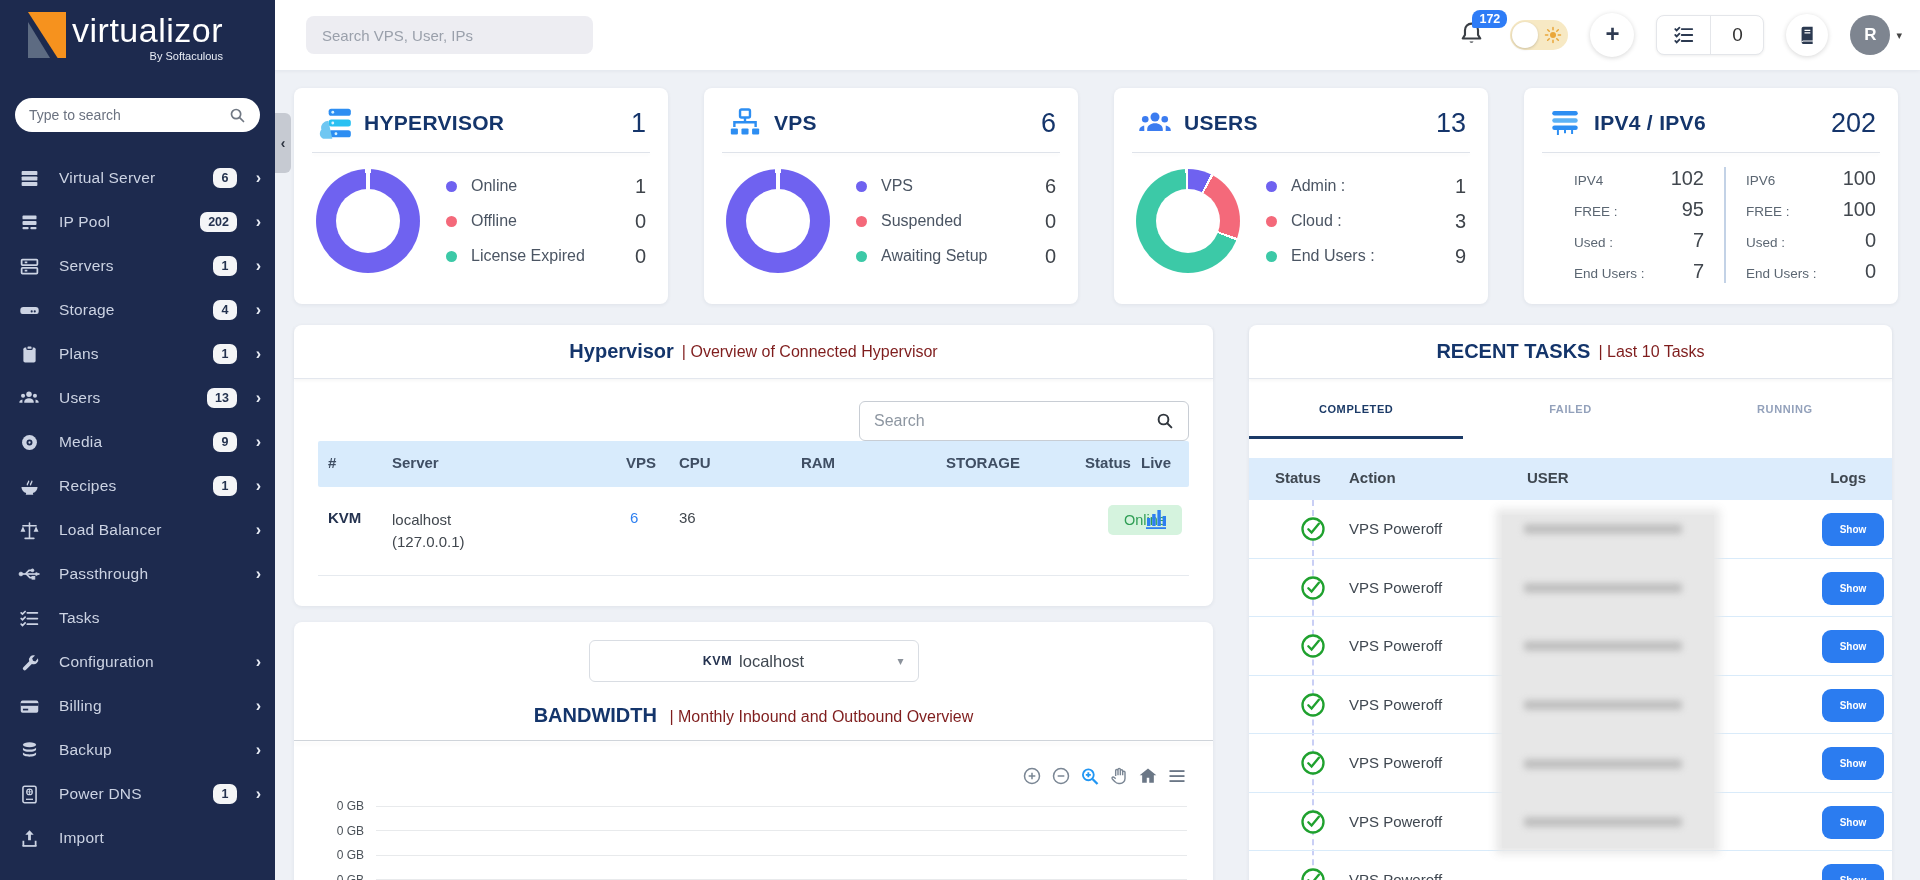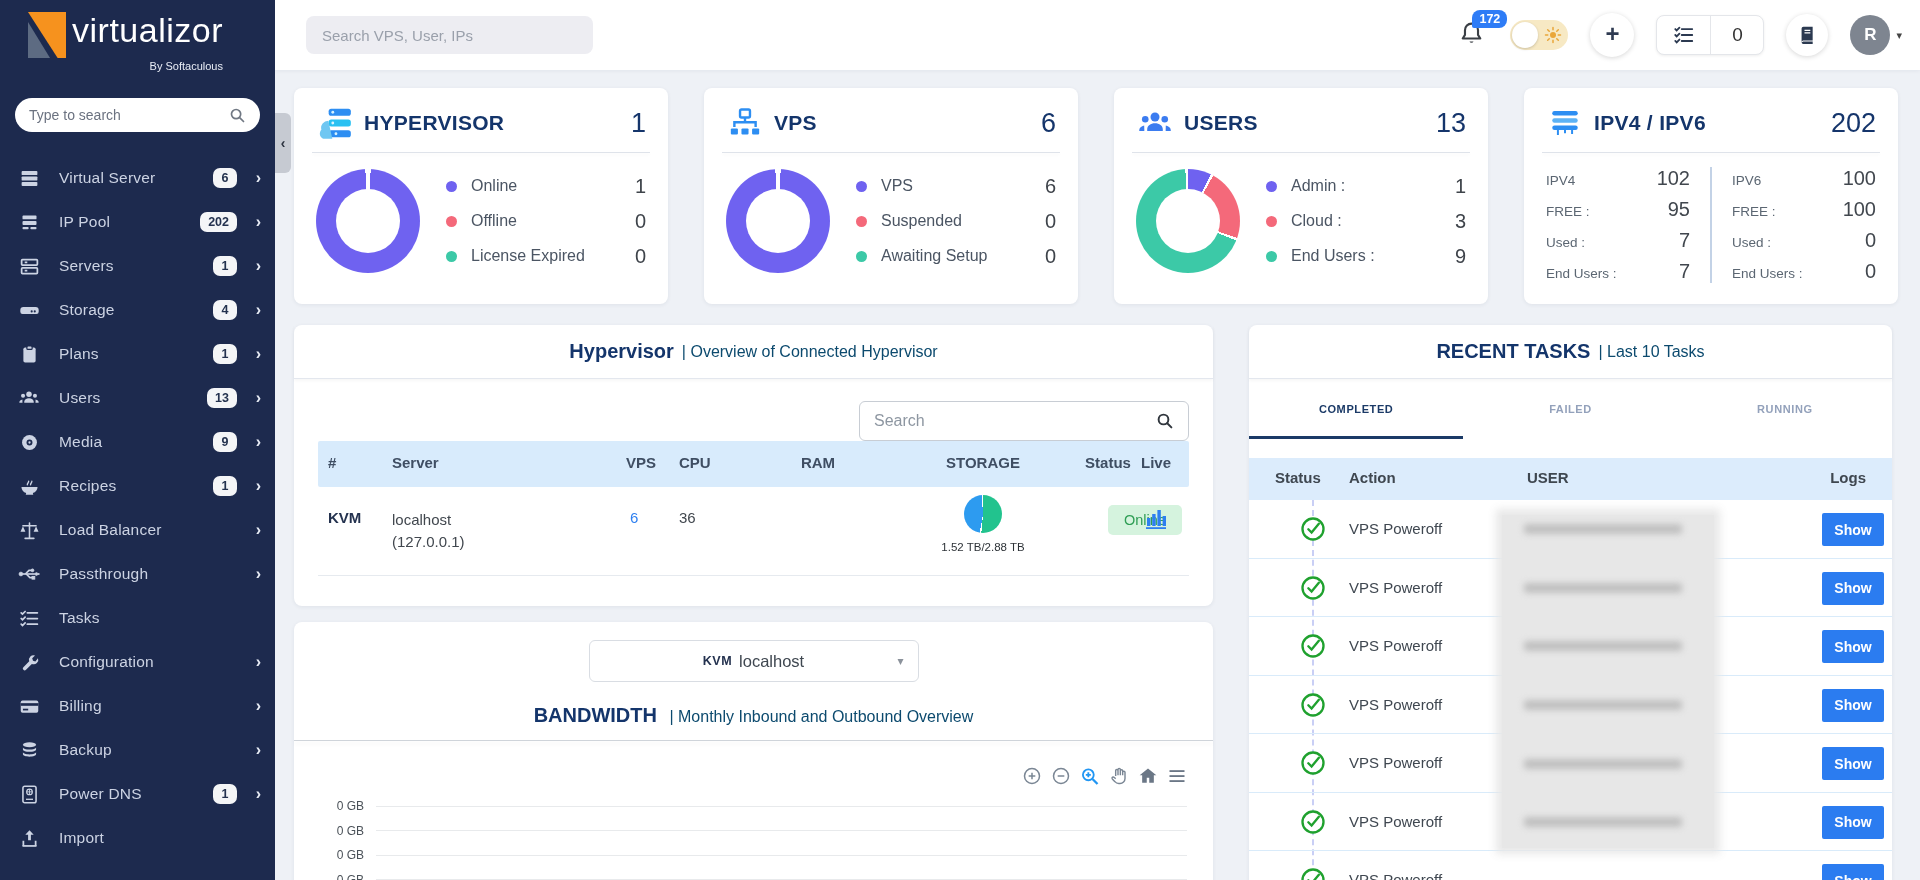--- a/index.html
+++ b/index.html
@@ -11,21 +11,21 @@
   .sidebar { position:absolute; left:0; top:0; width:275px; height:880px;
     background:#1d2a4e; overflow:hidden; z-index:5; }
   .logo-row { position:absolute; left:28px; top:12px; display:flex; align-items:flex-start; }
   .logo-mark { position:relative; width:38px; height:46px; margin-right:6px; }
   .logo-tri-orange { position:absolute; inset:0; background:#f6921e;
     clip-path:polygon(0 0, 100% 0, 100% 100%, 78% 100%); }
   .logo-tri-slate { position:absolute; inset:0; background:#5d6b82;
     clip-path:polygon(0 22%, 0 100%, 58% 100%); }
   .logo-texts { display:flex; flex-direction:column; align-items:flex-end; }
   .logo-title { color:#fff; font-size:34px; font-weight:500; letter-spacing:.5px; line-height:36px; }
-  .logo-sub { color:#e8ecf5; font-size:11px; margin-top:12px; }
+  .logo-sub { color:#e8ecf5; font-size:11px; margin-top:2px; }
   .side-search { position:absolute; left:15px; top:98px; width:245px; height:34px;
     background:#fff; border-radius:17px; display:flex; align-items:center; padding:0 14px; }
   .side-search input { border:none; outline:none; flex:1; font-size:14px; color:#394254;
     font-family:inherit; background:transparent; }
   .side-search input::placeholder { color:#6b7280; }
   .nav { position:absolute; left:0; top:156px; width:275px; }
   .nav-item { position:relative; height:44px; display:flex; align-items:center;
     padding:0 14px 0 18px; color:#ccd3e3; cursor:pointer; }
   .nav-item .icon { width:22px; height:22px; display:flex; align-items:center; justify-content:center; flex:none; }
   .nav-item .lbl { margin-left:19px; font-size:15.5px; letter-spacing:.2px; }
@@ -100,33 +100,33 @@
   .donut::after { content:""; position:absolute; inset:20px; background:#fff; border-radius:50%; }
   .donut-hyp, .donut-vps { background:conic-gradient(#fff 0 3deg,#6f62f0 3deg 357deg,#fff 357deg 360deg); }
   .donut-users { background:conic-gradient(#6f62f0 0 26deg,#fff 26deg 29deg,#f4697a 29deg 109deg,#fff 109deg 112deg,#3cc9a7 112deg 357deg,#fff 357deg 360deg); }
   .legend { flex:1; margin-left:26px; display:flex; flex-direction:column; gap:12px; }
   .leg-row { display:flex; align-items:center; }
   .leg-dot { width:11px; height:11px; border-radius:50%; flex:none; }
   .leg-lbl { margin-left:14px; font-size:16px; color:#4b5563; }
   .leg-val { margin-left:auto; font-size:20px; color:#3f444b; }
   .dot-purple { background:#6f62f0; } .dot-red { background:#f4697a; } .dot-teal { background:#3cc9a7; }
   
-  .ip-body { display:flex; padding:14px 22px 0 22px; }
+  .ip-body { display:flex; padding:14px 22px 0 22px;margin-left:28px; }
   .ip-col { flex:1; display:flex; flex-direction:column; gap:8px; }
   .ip-col + .ip-col { border-left:2px solid #c3d2e6; padding-left:20px; margin-left:20px; }
   .ip-row { display:flex; align-items:baseline; }
   .ip-lbl { font-size:13.5px; color:#5b6672; }
   .ip-val { margin-left:auto; font-size:20px; color:#41474e;text-align:center; }
 
   
   .hyp-panel { left:19px; top:255px; width:919px; height:281px; }
   .panel-head { height:54px; display:flex; align-items:center; justify-content:center;
     border-bottom:1px solid #e3e7ee; box-shadow:0 2px 3px rgba(0,0,0,.035); }
   .panel-title { font-size:20px; font-weight:bold; color:#14356b; }
-  .panel-sub { font-size:16px; color:#0c4a6e; margin-left:8px; }
+  .panel-sub { font-size:16px; color:#7f1d1d; margin-left:8px; }
   .hyp-search { position:absolute; right:24px; top:76px; width:330px; height:40px;
     border:1px solid #c8cdd4; border-radius:6px; display:flex; align-items:center; padding:0 14px; background:#fff; }
   .hyp-search input { border:none; outline:none; flex:1; font-size:16px; color:#4a5160; font-family:inherit; }
   .hyp-search input::placeholder { color:#8d96a1; }
   .ht-head { position:absolute; left:24px; right:24px; top:116px; height:46px;
     background:#d8ebfc; border-radius:2px; }
   .ht-head span { position:absolute; top:13px; font-size:15px; font-weight:bold; color:#3f4e63; }
   .hx-num { left:10px; } .hx-server { left:74px; } .hx-vps { left:308px; } .hx-cpu { left:361px; }
   .hx-ram { left:440px; width:120px; text-align:center; }
   .hx-storage { left:600px; width:130px; text-align:center; }
@@ -178,21 +178,21 @@
   .tp-tab.active::after { content:""; position:absolute; left:0; right:0; bottom:0; height:3px; background:#1b3a67; }
   .tp-thead { position:absolute; left:0; right:0; top:133px; height:42px; background:#dcecfc; }
   .tp-thead span { position:absolute; top:11px; font-size:15px; font-weight:bold; color:#3f4750; }
   .tc-status { left:26px; } .tc-action { left:100px; } .tc-user { left:278px; } .tc-logs { right:26px; }
   .tp-rows { position:absolute; left:0; right:0; top:175px; height:425px; overflow:hidden; }
   .tp-timeline { position:absolute; left:63px; top:0; bottom:0; border-left:2px dashed #c9cff5; }
   .tp-row { position:relative; height:58.5px; border-bottom:1px solid #d9ebfa; }
   .tp-check { position:absolute; left:50px; top:15px; width:28px; height:28px; }
   .tp-action { position:absolute; left:100px; top:20px; font-size:15px; color:#3f4750; }
   .show-btn { position:absolute; right:8px; top:13px; width:62px; height:33px; background:#2b7cf0;
-    color:#fff; border:none; border-radius:2px; font-size:14px; font-weight:bold;
+    color:#fff; border:none; border-radius:9px; font-size:10px; font-weight:bold;
     font-family:inherit; cursor:pointer; }
   .blur-block { position:absolute; left:253px; top:15px; width:212px; height:333px;
     background:#e7e7e7; box-shadow:0 0 8px 6px rgba(231,231,231,.95); z-index:3; }
   .blur-bar { position:absolute; left:22px; width:158px; height:10px; background:#c0c0c0;
     border-radius:3px; filter:blur(3px); }
 </style>
 </head>
 <body>
 
 <div class="app">
@@ -684,24 +684,20 @@
         <span class="hx-live">Live</span>
       </div>
       <div class="ht-row">
         <span class="c-type">KVM</span>
         <div class="cellblock c-server">
           <div>localhost</div>
           <div>(127.0.0.1)</div>
         </div>
         <span class="c-vps">6</span>
         <span class="c-cpu">36</span>
-        <div class="cellblock c-storage">
-          <div class="pie pie-storage"></div>
-          <div class="pie-cap">1.52 TB/2.88 TB</div>
-        </div>
         <div class="cellblock c-status">
           <span class="status-pill">Online</span>
         </div>
         <div class="cellblock c-live">
           <svg width="26" height="24" viewBox="0 0 24 24" fill="#2d7ff0">
             <rect x="3" y="11" width="3.4" height="8"></rect>
               <rect x="8.2" y="7" width="3.4" height="12"></rect>
               <rect x="13.4" y="3" width="3.4" height="16"></rect>
               <rect x="18.6" y="9" width="3.4" height="10"></rect>
               <rect x="2" y="20.2" width="20" height="1.8"></rect>

